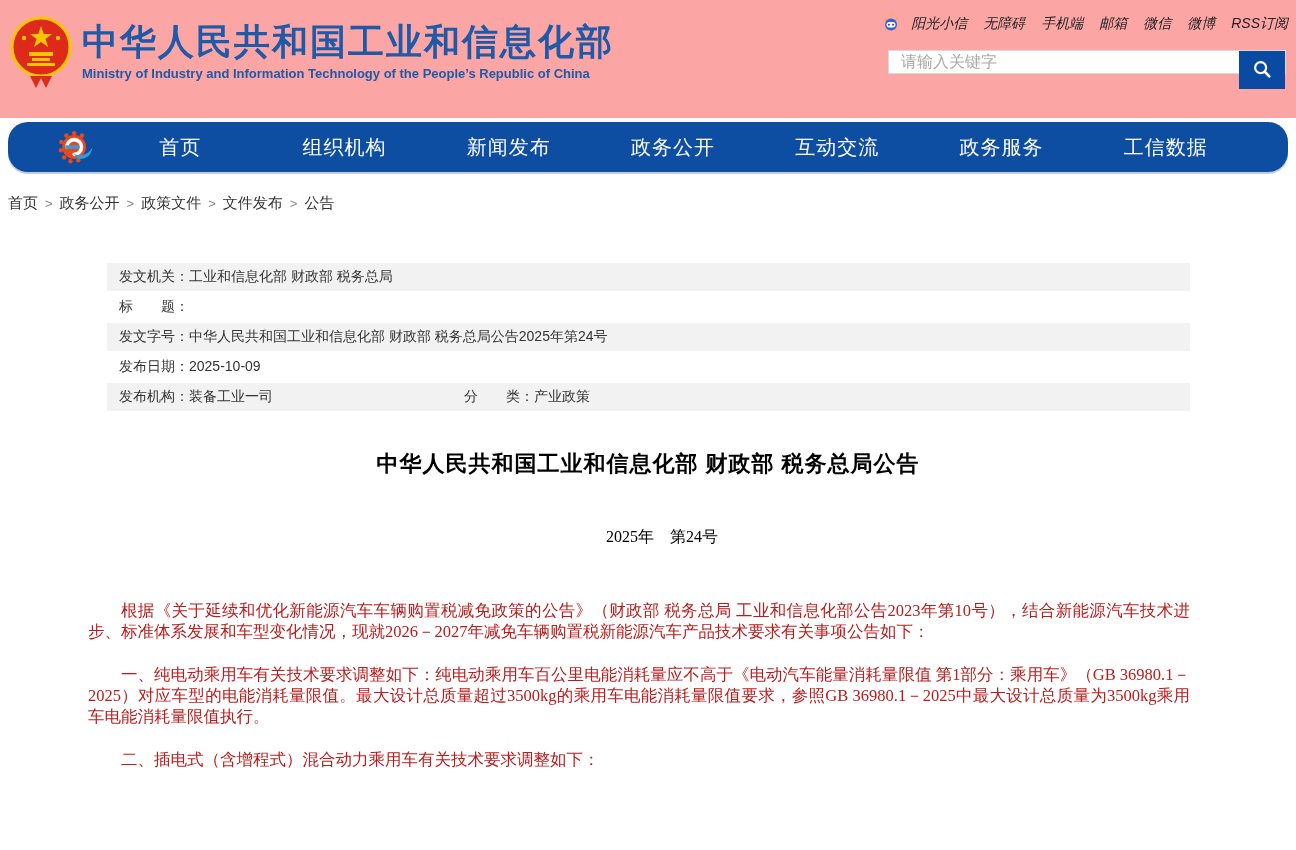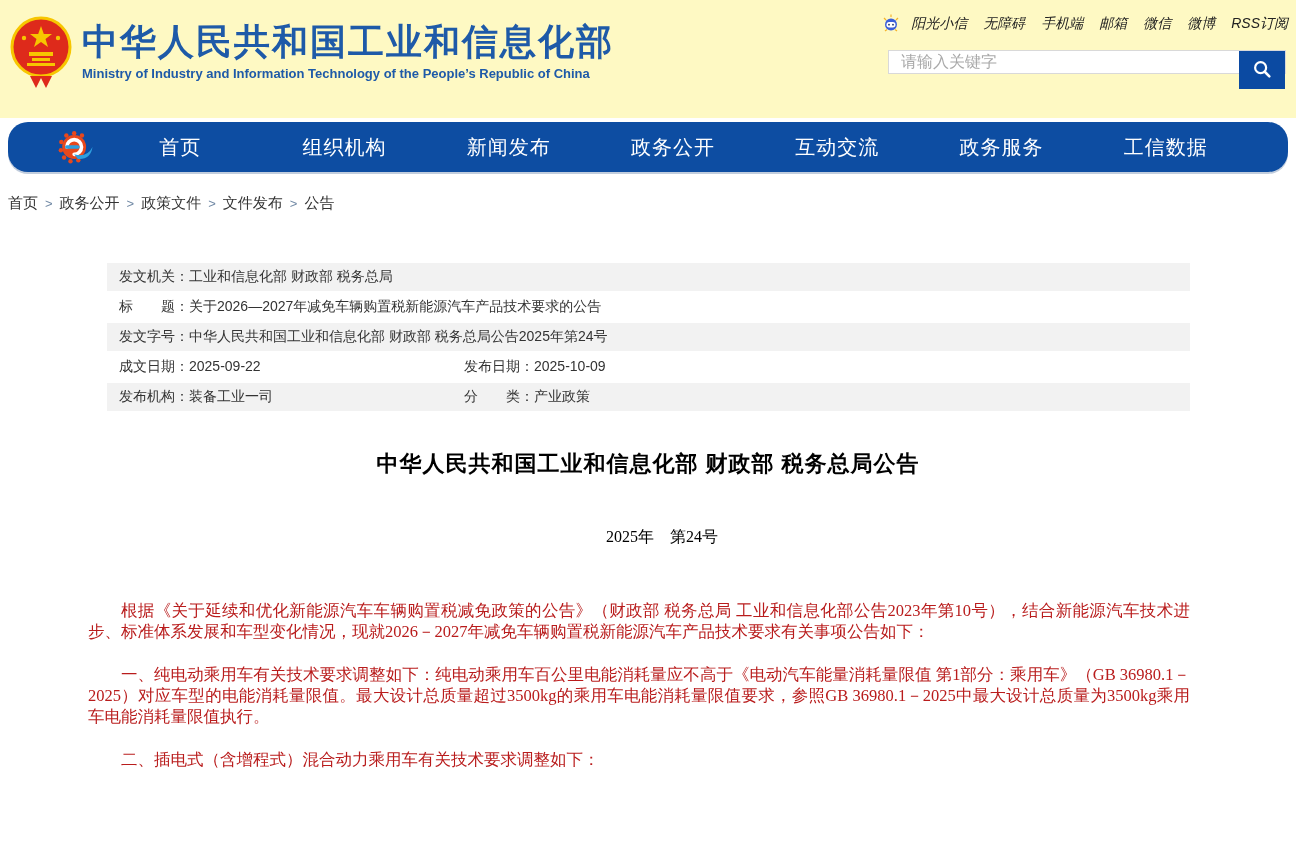--- a/index.html
+++ b/index.html
@@ -2,21 +2,21 @@
 <html><head>
 <meta charset="utf-8">
 <style>
   * { margin:0; padding:0; box-sizing:border-box; }
   html,body { background:#fff; }
   body {
     width:1296px; height:850px; overflow:hidden; position:relative;
     font-family:"Liberation Sans","DejaVu Sans",sans-serif; color:#333;
   }
   
-  .site-header { position:relative; height:118px; background:#fef9c3; }
+  .site-header { position:relative; height:118px; background:#fca5a5; }
   .emblem { position:absolute; left:10px; top:14px; width:62px; height:80px; }
   .title-block { position:absolute; left:82px; top:20px; }
   .site-title {
     font-size:36px; font-weight:bold; color:#1e5aa8; letter-spacing:2px;
     font-family:"Liberation Sans","DejaVu Sans",sans-serif; line-height:44px;
   }
   .site-subtitle { font-size:13px; font-weight:bold; color:#1e5aa8; margin-top:2px; letter-spacing:0px; }
   .header-right { position:absolute; right:8px; top:12px; width:400px; }
   .quick-links { display:flex; align-items:center; justify-content:flex-end; font-size:14px; color:#222; gap:16px; height:24px; }
   .quick-links a { color:#222; text-decoration:none; white-space:nowrap;font-style:italic; }
@@ -156,34 +156,29 @@
 <section class="meta">
   <div class="meta-row gray">
     <span class="m-cell">
         <span class="m-label">发文机关：</span>
         <span class="m-value">工业和信息化部 财政部 税务总局</span>
       </span>
   </div>
   <div class="meta-row">
     <span class="m-cell">
         <span class="m-label">标　　题：</span>
-        <span class="m-value">关于2026—2027年减免车辆购置税新能源汽车产品技术要求的公告</span>
       </span>
   </div>
   <div class="meta-row gray">
     <span class="m-cell">
         <span class="m-label">发文字号：</span>
         <span class="m-value">中华人民共和国工业和信息化部 财政部 税务总局公告2025年第24号</span>
       </span>
   </div>
   <div class="meta-row">
-    <span class="m-cell first">
-        <span class="m-label">成文日期：</span>
-        <span class="m-value">2025-09-22</span>
-      </span>
     <span class="m-cell">
         <span class="m-label">发布日期：</span>
         <span class="m-value">2025-10-09</span>
       </span>
   </div>
   <div class="meta-row gray">
     <span class="m-cell first">
         <span class="m-label">发布机构：</span>
         <span class="m-value">装备工业一司</span>
       </span>

